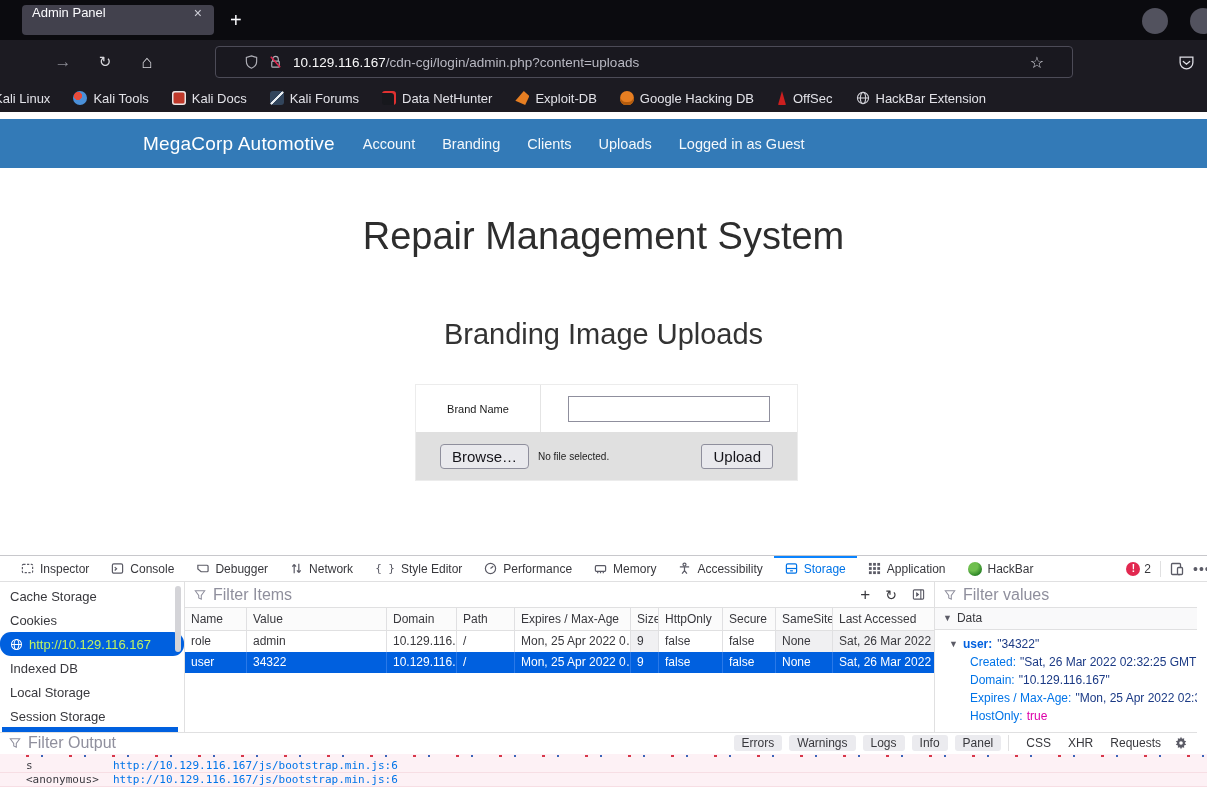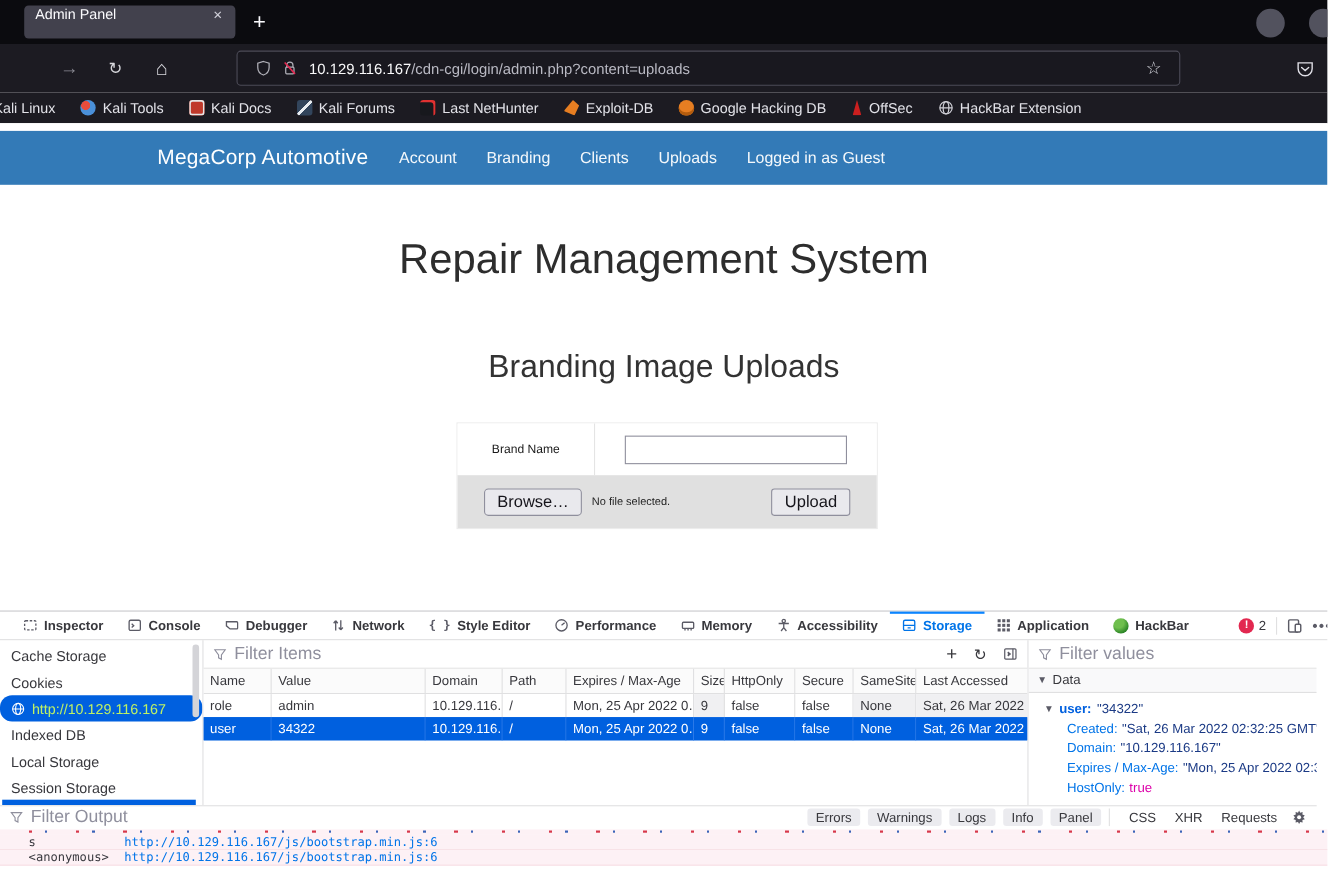--- a/index.html
+++ b/index.html
@@ -10,21 +10,21 @@
   
   .titlebar { position:absolute; top:0; left:0; right:0; height:40px; background:#0b0b0f; display:flex; align-items:center; }
   .tab { margin-left:22px; width:192px; height:30px; background:#42414d; border-radius:4px; display:flex; align-items:flex-start; padding:0 10px; color:#fbfbfe; font-size:13px; }
   .tab-title { flex:1; white-space:nowrap; overflow:hidden; }
   .tab-close { color:#cfcfd8; font-size:14px; padding:0 2px; }
   .newtab { color:#fbfbfe; font-size:20px; margin-left:16px; font-weight:300; }
   .win-circle { position:absolute; top:8px; width:26px; height:26px; border-radius:50%; background:#52525e; }
 
   .navtoolbar { position:absolute; top:40px; left:0; right:0; height:44px; background:#1c1b22; }
   .nav-ico { position:absolute; top:0; height:44px; display:flex; align-items:center; justify-content:center; width:30px; color:#d7d7dc; }
-  .urlbox { position:absolute; left:215px; top:6px; width:858px; height:32px; background:#19181f; border:1px solid #4c4b57; border-radius:4px; display:flex; align-items:center; padding:0 16px; }
+  .urlbox { position:absolute; left:215px; top:6px; width:858px; height:32px; background:#19181f; border:1px solid #4c4b57; border-radius:4px; display:flex; align-items:center; padding:0 28px; }
   .url-text { font-size:13.5px; color:#b9b9c3; margin-left:10px; white-space:nowrap; overflow:hidden; flex:1; }
   .url-domain { color:#f9f9fa; }
   .star { color:#dadae2; font-size:16px; }
   .pocket { position:absolute; right:12px; top:0; height:44px; display:flex; align-items:center; }
 
   .bookmarksbar { position:absolute; top:84px; left:0; right:0; height:28px; background:#1c1b22; display:flex; align-items:center; gap:23px; font-size:13px; color:#e2e2e8; padding-left:0; }
   .bm { display:flex; align-items:center; gap:6px; white-space:nowrap; }
   .bm:first-child { margin-left:-6px; }
   .bm-ico { width:14px; height:14px; border-radius:3px; flex:0 0 auto; }
 
@@ -42,21 +42,21 @@
   .ft-input-cell { padding-left:27px; }
   .ft-input { width:202px; height:26px; border:1px solid #8f8f9d; background:#fff; font-size:14px; padding:0 5px; }
   .ft-row2 { height:48px; background:#e0e0e0; display:flex; align-items:center; padding:0 24px; }
   .btn-native { font-family:"Liberation Sans",sans-serif; font-size:15px; color:#15141a; background:#e9e9ed; border:1px solid #8f8f9d; border-radius:4px; padding:3px 11px; }
   .file-status { font-size:10px; color:#222; margin-left:9px; }
   .upload-btn { margin-left:auto; border-radius:3px; }
 
   
   .devtools { position:absolute; top:555px; left:0; right:0; height:252px; background:#fff; border-top:1px solid #c8c8cc; font-size:12px; color:#38383d; }
   .dt-tabbar { position:absolute; top:0; left:0; right:0; height:26px; border-bottom:1px solid #e0e0e1; display:flex; align-items:stretch; }
-  .dt-tab { display:flex; align-items:center; gap:6px; padding:0 11px; position:relative; color:#38383d; white-space:nowrap;font-weight:bold; }
+  .dt-tab { display:flex; align-items:center; gap:6px; padding:0 11px; position:relative; color:#38383d; white-space:nowrap; }
   .dt-tab:first-child { margin-left:10px; }
   .dt-tab.active { color:#0074e8; }
   .dt-tab.active::before { content:""; position:absolute; top:0; left:0; right:0; height:2px; background:#0a84ff; }
   .dt-tab svg { flex:0 0 auto; }
   .dt-right-tools { margin-left:auto; display:flex; align-items:center; gap:9px; padding-right:0; }
   .err-badge { width:14px; height:14px; border-radius:50%; background:#e22850; color:#fff; font-size:10px; font-weight:bold; display:flex; align-items:center; justify-content:center; }
   .vdiv { width:1px; height:16px; background:#e0e0e1; }
   .meatball { color:#5b5b66; font-size:14px; letter-spacing:1px; width:14px; overflow:hidden; }
 
   .dt-storage { position:absolute; top:26px; left:0; right:10px; height:150px; display:flex; }
@@ -164,21 +164,21 @@
     <span class="bm">
         <span class="bm-ico" style="background:#c0392b;box-shadow:inset 0 0 0 1.5px #e6e6e6;"></span>
         <span>Kali Docs</span>
       </span>
     <span class="bm">
         <span class="bm-ico" style="background:linear-gradient(135deg,#32455c 0 45%,#e8edf2 45% 55%,#32455c 55%);"></span>
         <span>Kali Forums</span>
       </span>
     <span class="bm">
         <span class="bm-ico" style="background:#17181d;box-shadow:inset -2px 2px 0 0 #e03131;"></span>
-        <span>Last NetHunter</span>
+        <span>Data NetHunter</span>
       </span>
     <span class="bm">
         <span class="bm-ico" style="background:transparent;border-radius:0;clip-path:polygon(0 70%,60% 0,100% 35%,70% 100%);background:#e67e22;"></span>
         <span>Exploit-DB</span>
       </span>
     <span class="bm">
         <span class="bm-ico" style="border-radius:50% 50% 45% 45%;background:#e67e22;box-shadow:inset 0 -3px 0 0 #b35c0e;"></span>
         <span>Google Hacking DB</span>
       </span>
     <span class="bm">

